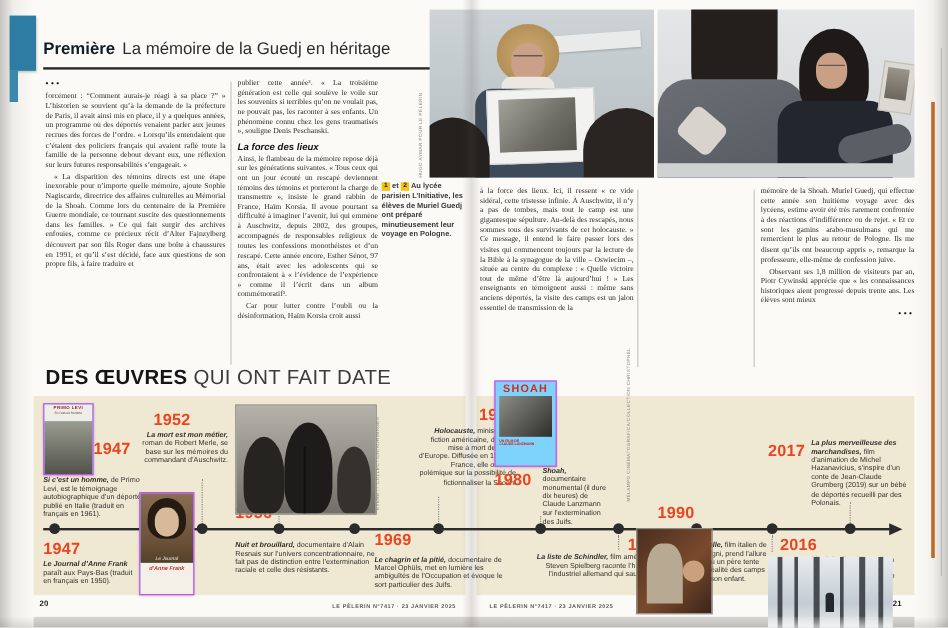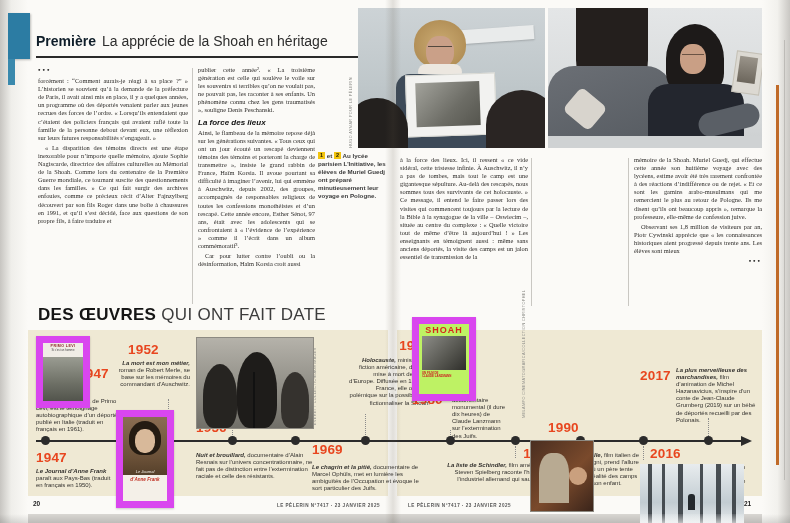--- a/index.html
+++ b/index.html
@@ -59,21 +59,21 @@
   .arrow{width:0;height:0;border-left:11px solid #2b2b2b;border-top:5px solid transparent;
          border-bottom:5px solid transparent;}
   .dot{width:9px;height:9px;border-radius:50%;background:#2b2b2b;z-index:1;}
   .ldr{width:0;border-left:1px dotted #8b8b8b;}
   .tl-date{font-weight:800;font-size:13.5px;color:#e8461f;letter-spacing:.2px;}
   .tl-text{font-size:6px;line-height:7.1px;color:#33312e;}
   .tl-text i{font-weight:bold;}
   .tr{text-align:right;}
 
   
-  .cover{border:7px solid #d946ef;box-shadow:0 1px 2px rgba(0,0,0,.2);overflow:hidden;z-index:2;background:#bef264;}
+  .cover{border:1px solid #d946ef;box-shadow:0 1px 2px rgba(0,0,0,.2);overflow:hidden;z-index:2;background:#7dd3fc;}
   .primo-top{height:13px;background:#f0ede6;text-align:center;padding-top:1px;}
   .primo-author{font-size:3.6px;font-weight:bold;color:#8a1f1f;letter-spacing:.4px;}
   .primo-title{font-size:2.8px;color:#444;}
   .primo-img{height:100%;background:linear-gradient(180deg,#9a9c92 0%,#6e7066 45%,#3c3e38 100%);}
   .af{z-index:3;}
   .af-img{height:58px;background:linear-gradient(180deg,#8a6d52,#6b5138 70%,#55402a);position:relative;}
   .af-hair{position:absolute;left:6px;top:4px;width:32px;height:34px;background:#241b12;border-radius:50% 50% 40% 40%;}
   .af-face{position:absolute;left:12px;top:12px;width:20px;height:24px;background:#d8b99a;border-radius:45%;}
   .af-l1{position:absolute;left:0;bottom:1px;width:100%;text-align:center;color:#f4efe6;
          font-style:italic;font-size:4px;}
@@ -102,21 +102,21 @@
   <div class="abs edge-l"></div>
   <div class="abs edge-r"></div>
   <div class="abs hairline-r"></div>
   <div class="abs sliver"></div>
   <div class="abs edge-b"></div>
 
   <div class="abs tab"></div>
   <div class="abs tab-tail"></div>
 
   <div class="abs" style="left:36px;top:32px;width:352px;">
-    <span class="kicker">Première</span><span class="htitle">La apprécie de la Shoah en héritage</span>
+    <span class="kicker">Première</span><span class="htitle">La mémoire de la Guedj en héritage</span>
   </div>
   <div class="abs hrule" style="left:36px;top:56px;width:352px;"></div>
 
   <div class="abs bodycol" style="left:38px;top:66px;width:150px;">
     <div class="mark">•••</div>
     <p>forcément : “Comment aurais-je réagi à sa place ?” » L’historien se souvient qu’à la demande de la préfecture de Paris, il avait ainsi mis en place, il y a quelques années, un programme où des déportés venaient parler aux jeunes recrues des forces de l’ordre. « Lorsqu’ils entendaient que c’étaient des policiers français qui avaient raflé toute la famille de la personne debout devant eux, une réflexion sur leurs futures responsabilités s’engageait. »</p>
     <p class="ind">« La disparition des témoins directs est une étape inexorable pour n’importe quelle mémoire, ajoute Sophie Nagiscarde, directrice des affaires culturelles au Mémorial de la Shoah. Comme lors du centenaire de la Première Guerre mondiale, ce tournant suscite des questionnements dans les familles. » Ce qui fait surgir des archives enfouies, comme ce précieux récit d’Alter Fajnzylberg découvert par son fils Roger dans une boîte à chaussures en 1991, et qu’il s’est décidé, face aux questions de son propre fils, à faire traduire et</p>
   </div>
   <div class="abs vrule" style="left:192px;top:68px;height:236px;"></div>
   <div class="abs bodycol" style="left:198px;top:66px;width:117px;">

